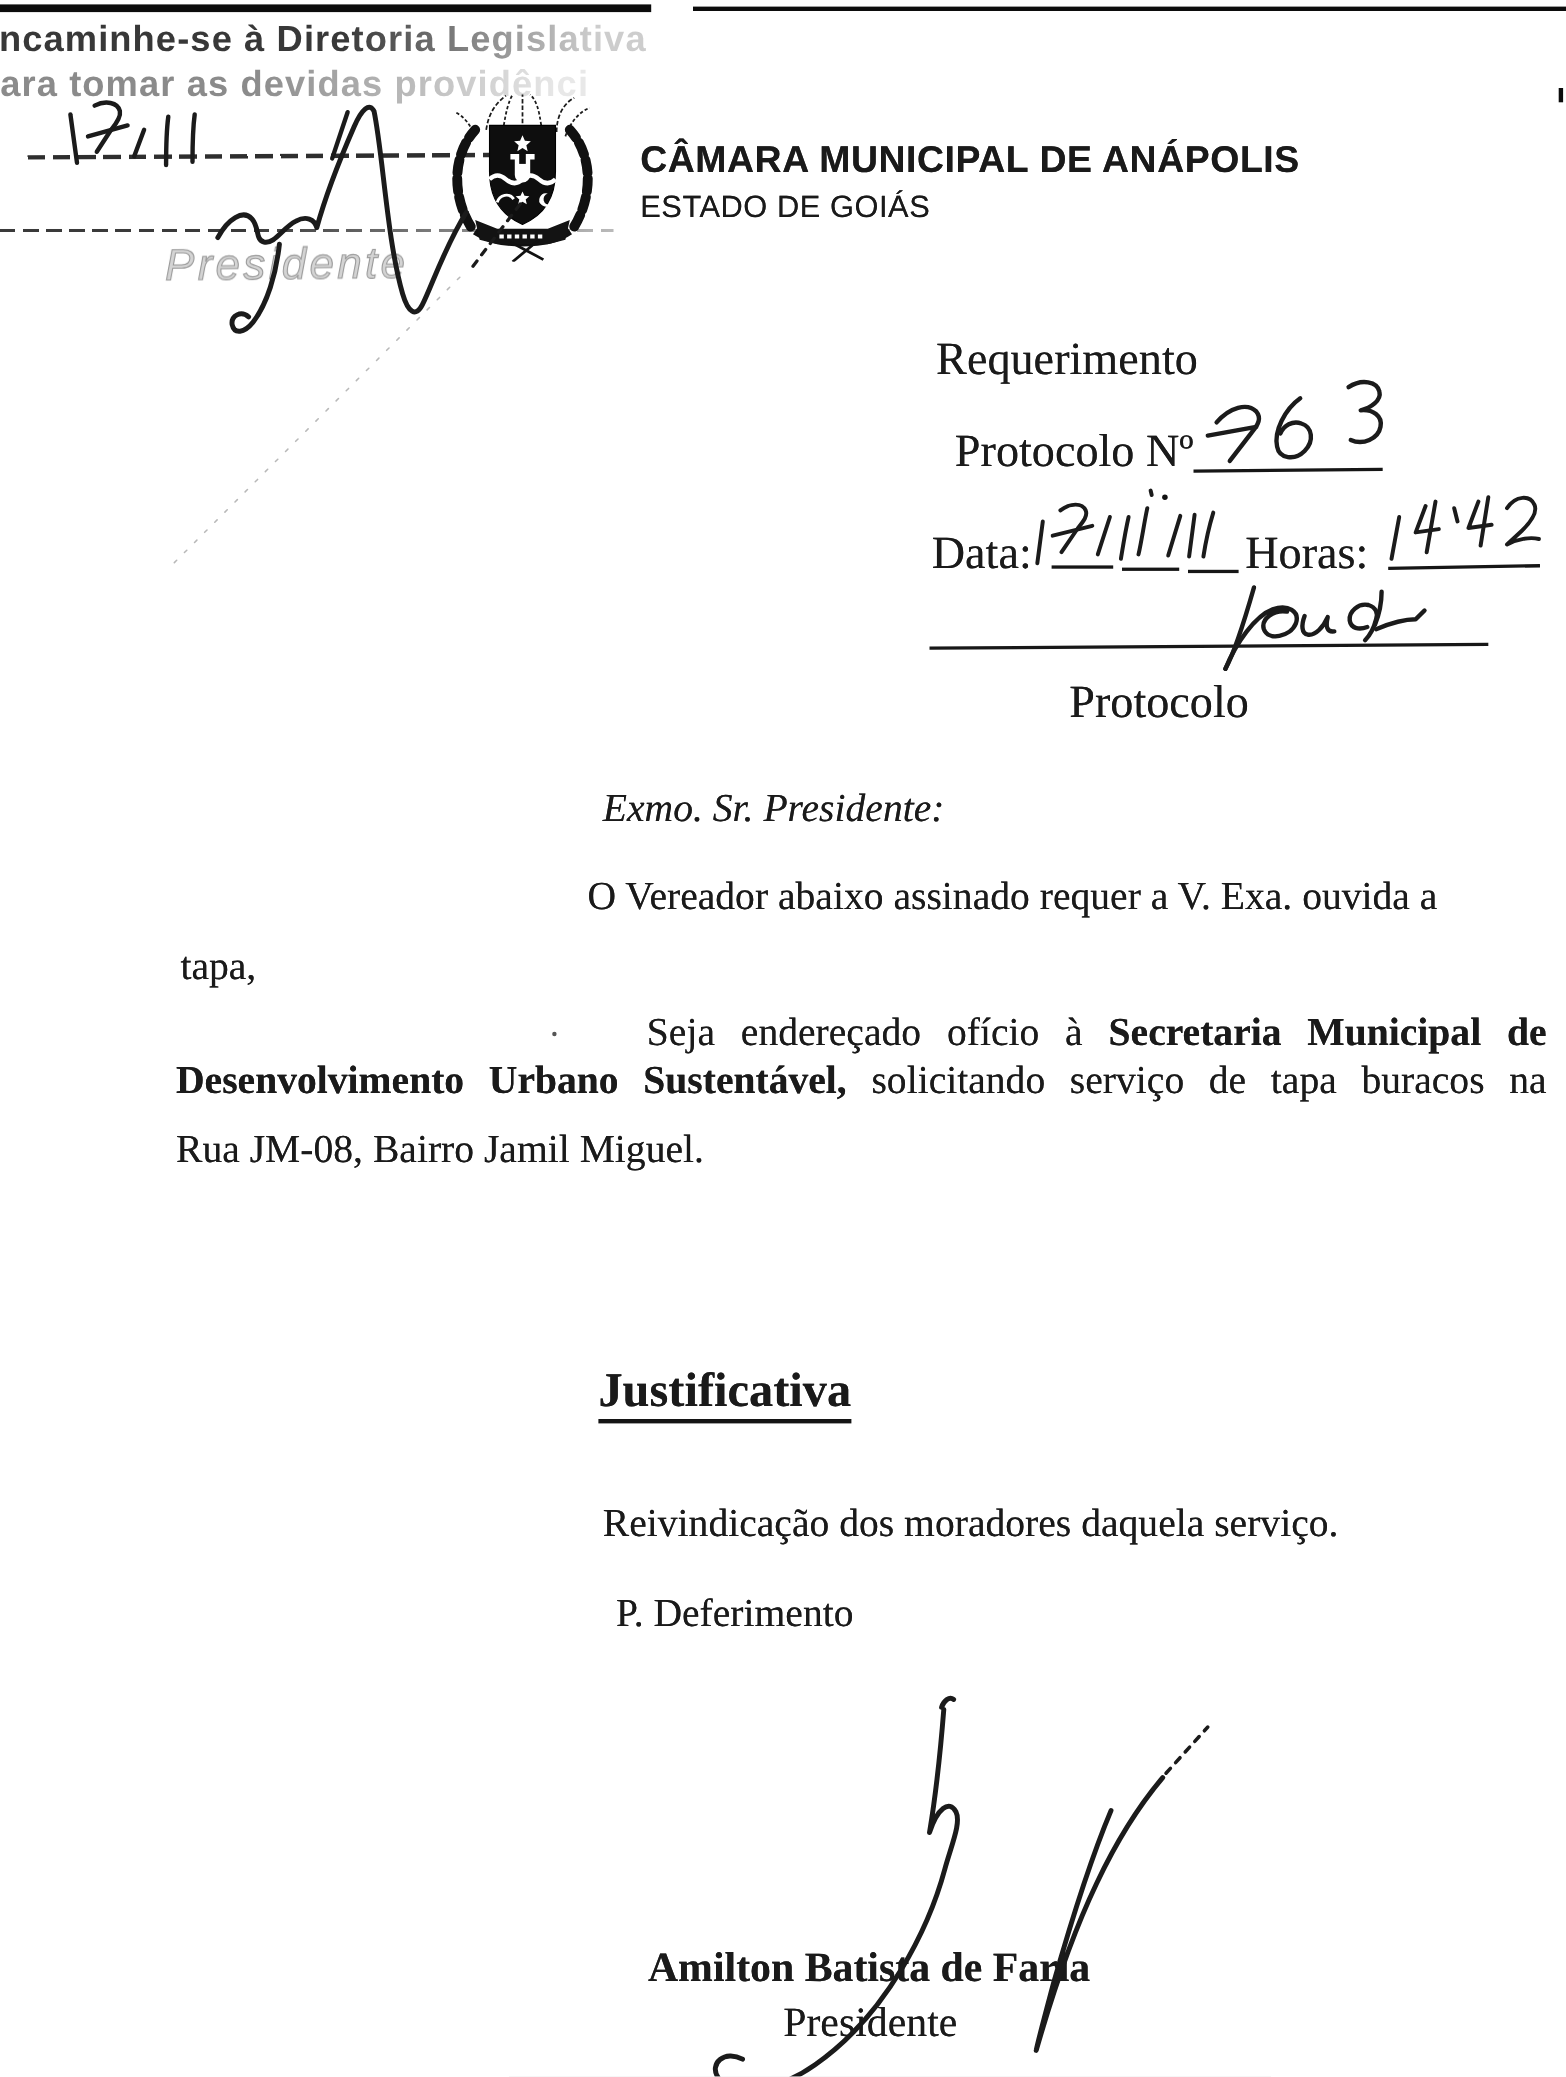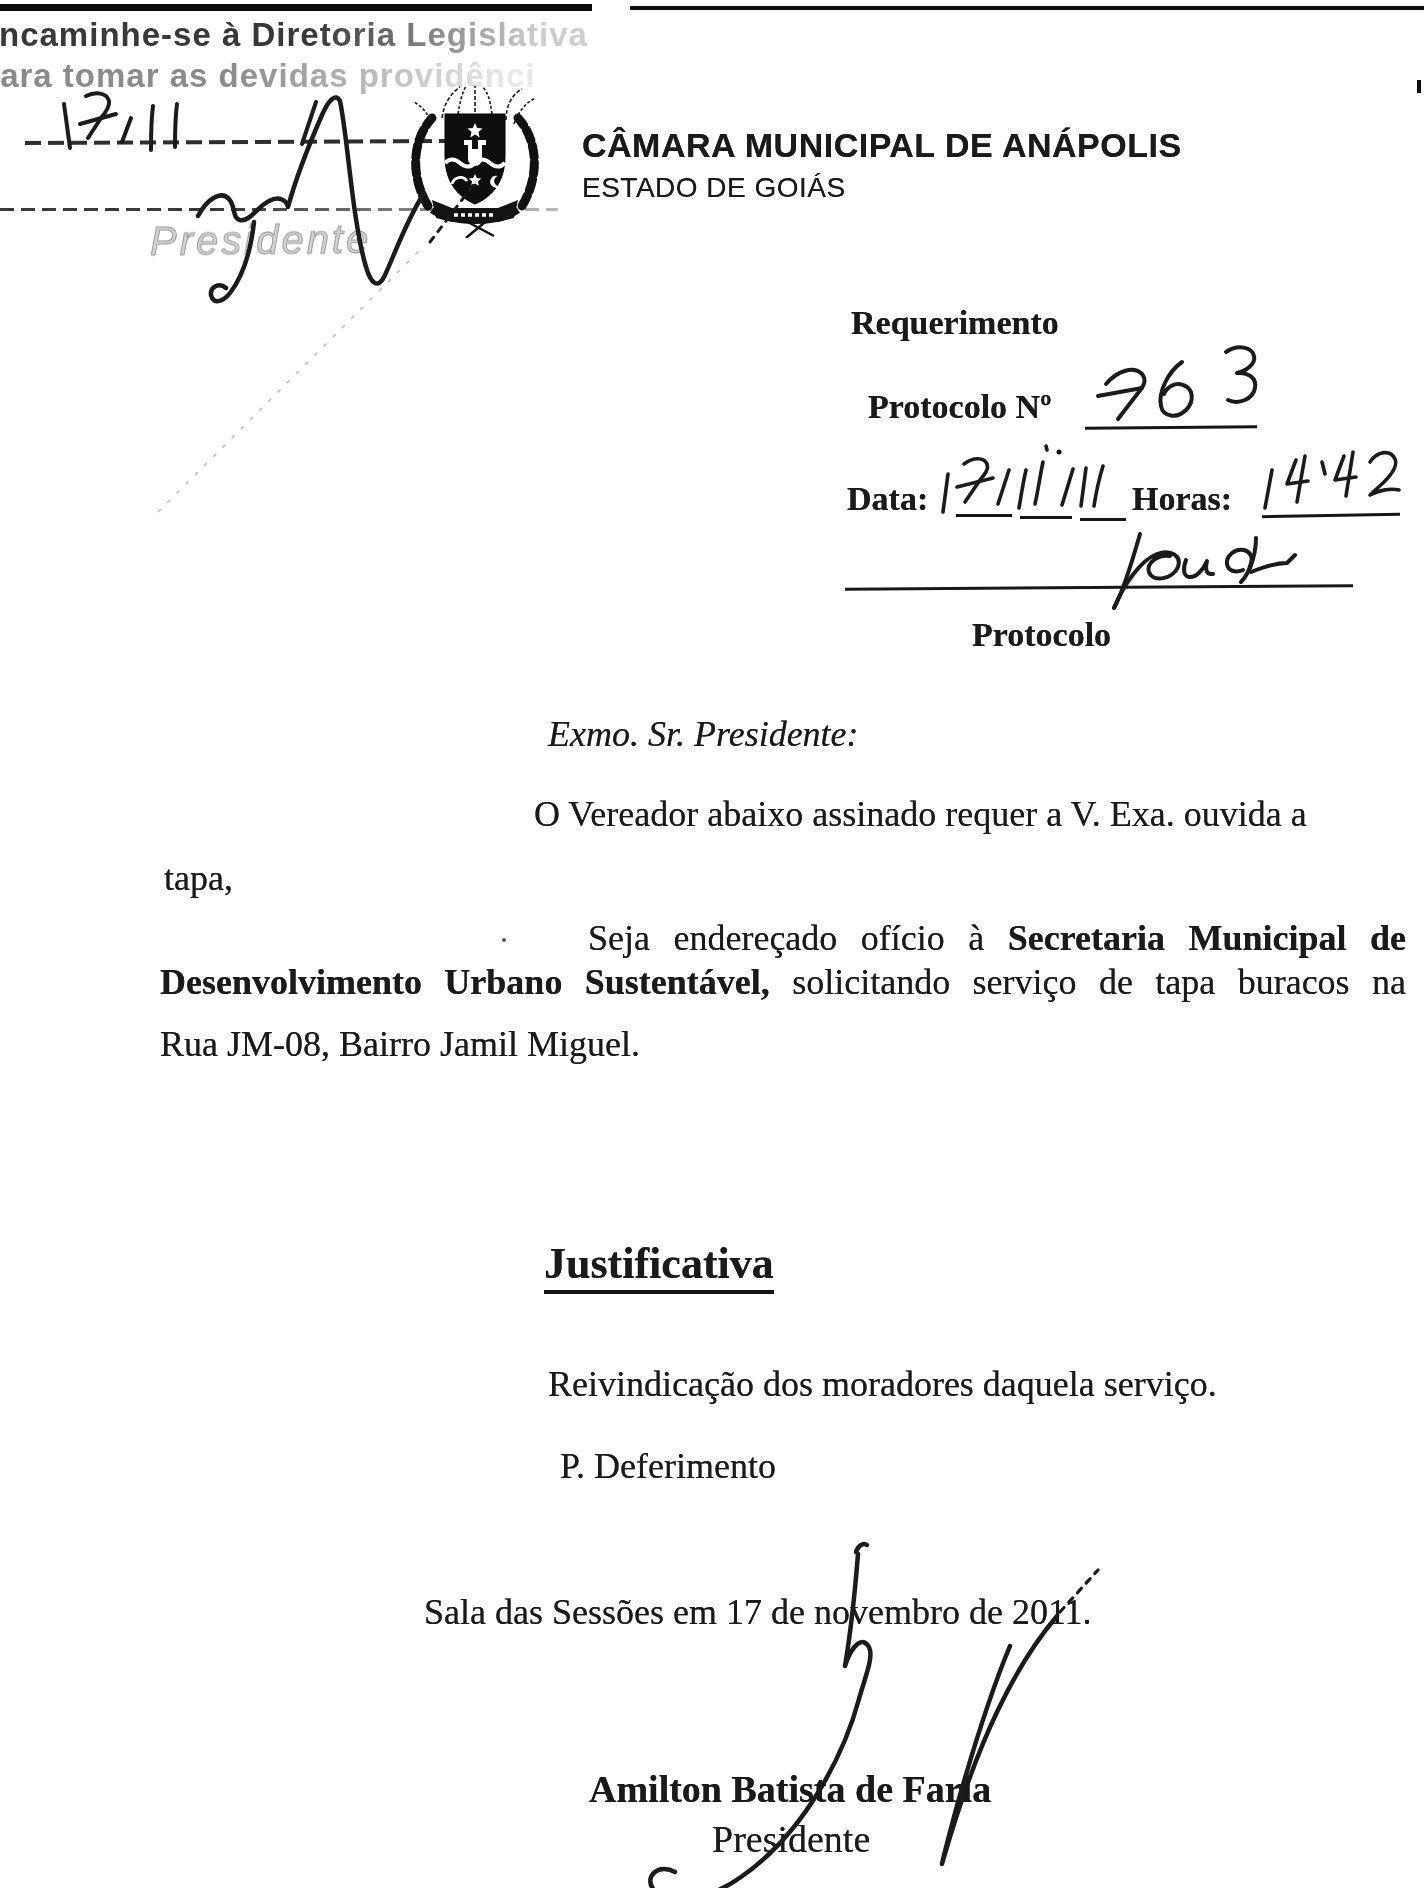--- a/index.html
+++ b/index.html
@@ -10,21 +10,21 @@
     overflow:hidden;
     font-family:"Liberation Serif",serif;
     color:#1a1a1a;
   }
   .t{position:absolute;line-height:1;white-space:nowrap;
      text-shadow:0 0 .5px rgba(0,0,0,.75);margin-top:18px;}
   .sans{font-family:"Liberation Sans",sans-serif;}
   .serif{font-family:"Liberation Serif",serif;}
   .b{font-weight:bold;}
   .body36{font-size:36px;}
-  .head45{font-size:34px;font-weight:bold;}
+  .head45{font-size:42px;font-weight:normal;}
   .jline{position:absolute;font-size:36px;line-height:1;
          text-align:justify;text-align-last:justify;
          text-shadow:0 0 .5px rgba(0,0,0,.75);}
   
   .scanbar{position:absolute;background:#0c0c0c;}
   
   .stamp1{position:absolute;left:-24px;top:16px;font-size:33px;font-weight:bold;
           letter-spacing:1px;color:#383838;
           -webkit-mask-image:linear-gradient(90deg,#000 55%,rgba(0,0,0,.25) 92%);
           mask-image:linear-gradient(90deg,#000 55%,rgba(0,0,0,.25) 92%);
@@ -130,21 +130,20 @@
   </div>
   <div class="jline serif" style="left:160px;top:964px;width:1246px;">
     <b>Desenvolvimento Urbano Sustentável,</b><span> solicitando serviço de tapa buracos na</span>
   </div>
   <div class="t serif body36" style="left:160px;top:1008px;">Rua JM-08, Bairro Jamil Miguel.</div>
 
   <div class="t serif b jtitle" style="left:544px;top:1224px;font-size:44px;">Justificativa</div>
   <div class="t serif body36" style="left:548px;top:1348px;">Reivindicação dos moradores daquela serviço.</div>
   <div class="t serif body36" style="left:560px;top:1430px;">P. Deferimento</div>
 
-  <div class="t serif body36" style="left:424px;top:1576px;">Sala das Sessões em 17 de novembro de 2011.</div>
   <div class="t serif b" style="left:589px;top:1752px;font-size:38px;">Amilton Batista de Faria</div>
   <div class="t serif" style="left:712px;top:1802px;font-size:38px;">Presidente</div>
 
   <svg class="overlay" width="1424" height="1888" viewBox="0 0 1424 1888">
     <g stroke="#1b1b1b" stroke-width="4" fill="none" stroke-linecap="round" stroke-linejoin="round">
 
       <g>
         <path d="M64,104 c2,15 4,30 6,44"></path>
         <path d="M86,96 c10,-5 21,-3 23,5 c1,5 -3,11 -8,17 l-13,20"></path>
         <path d="M80,124 l36,-10"></path>

